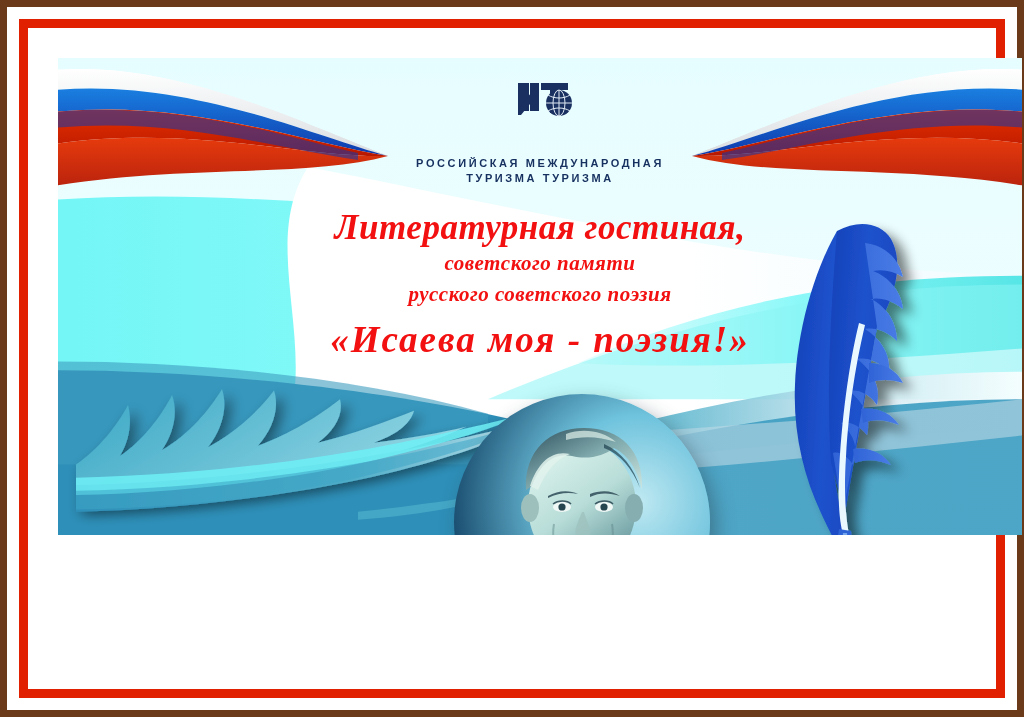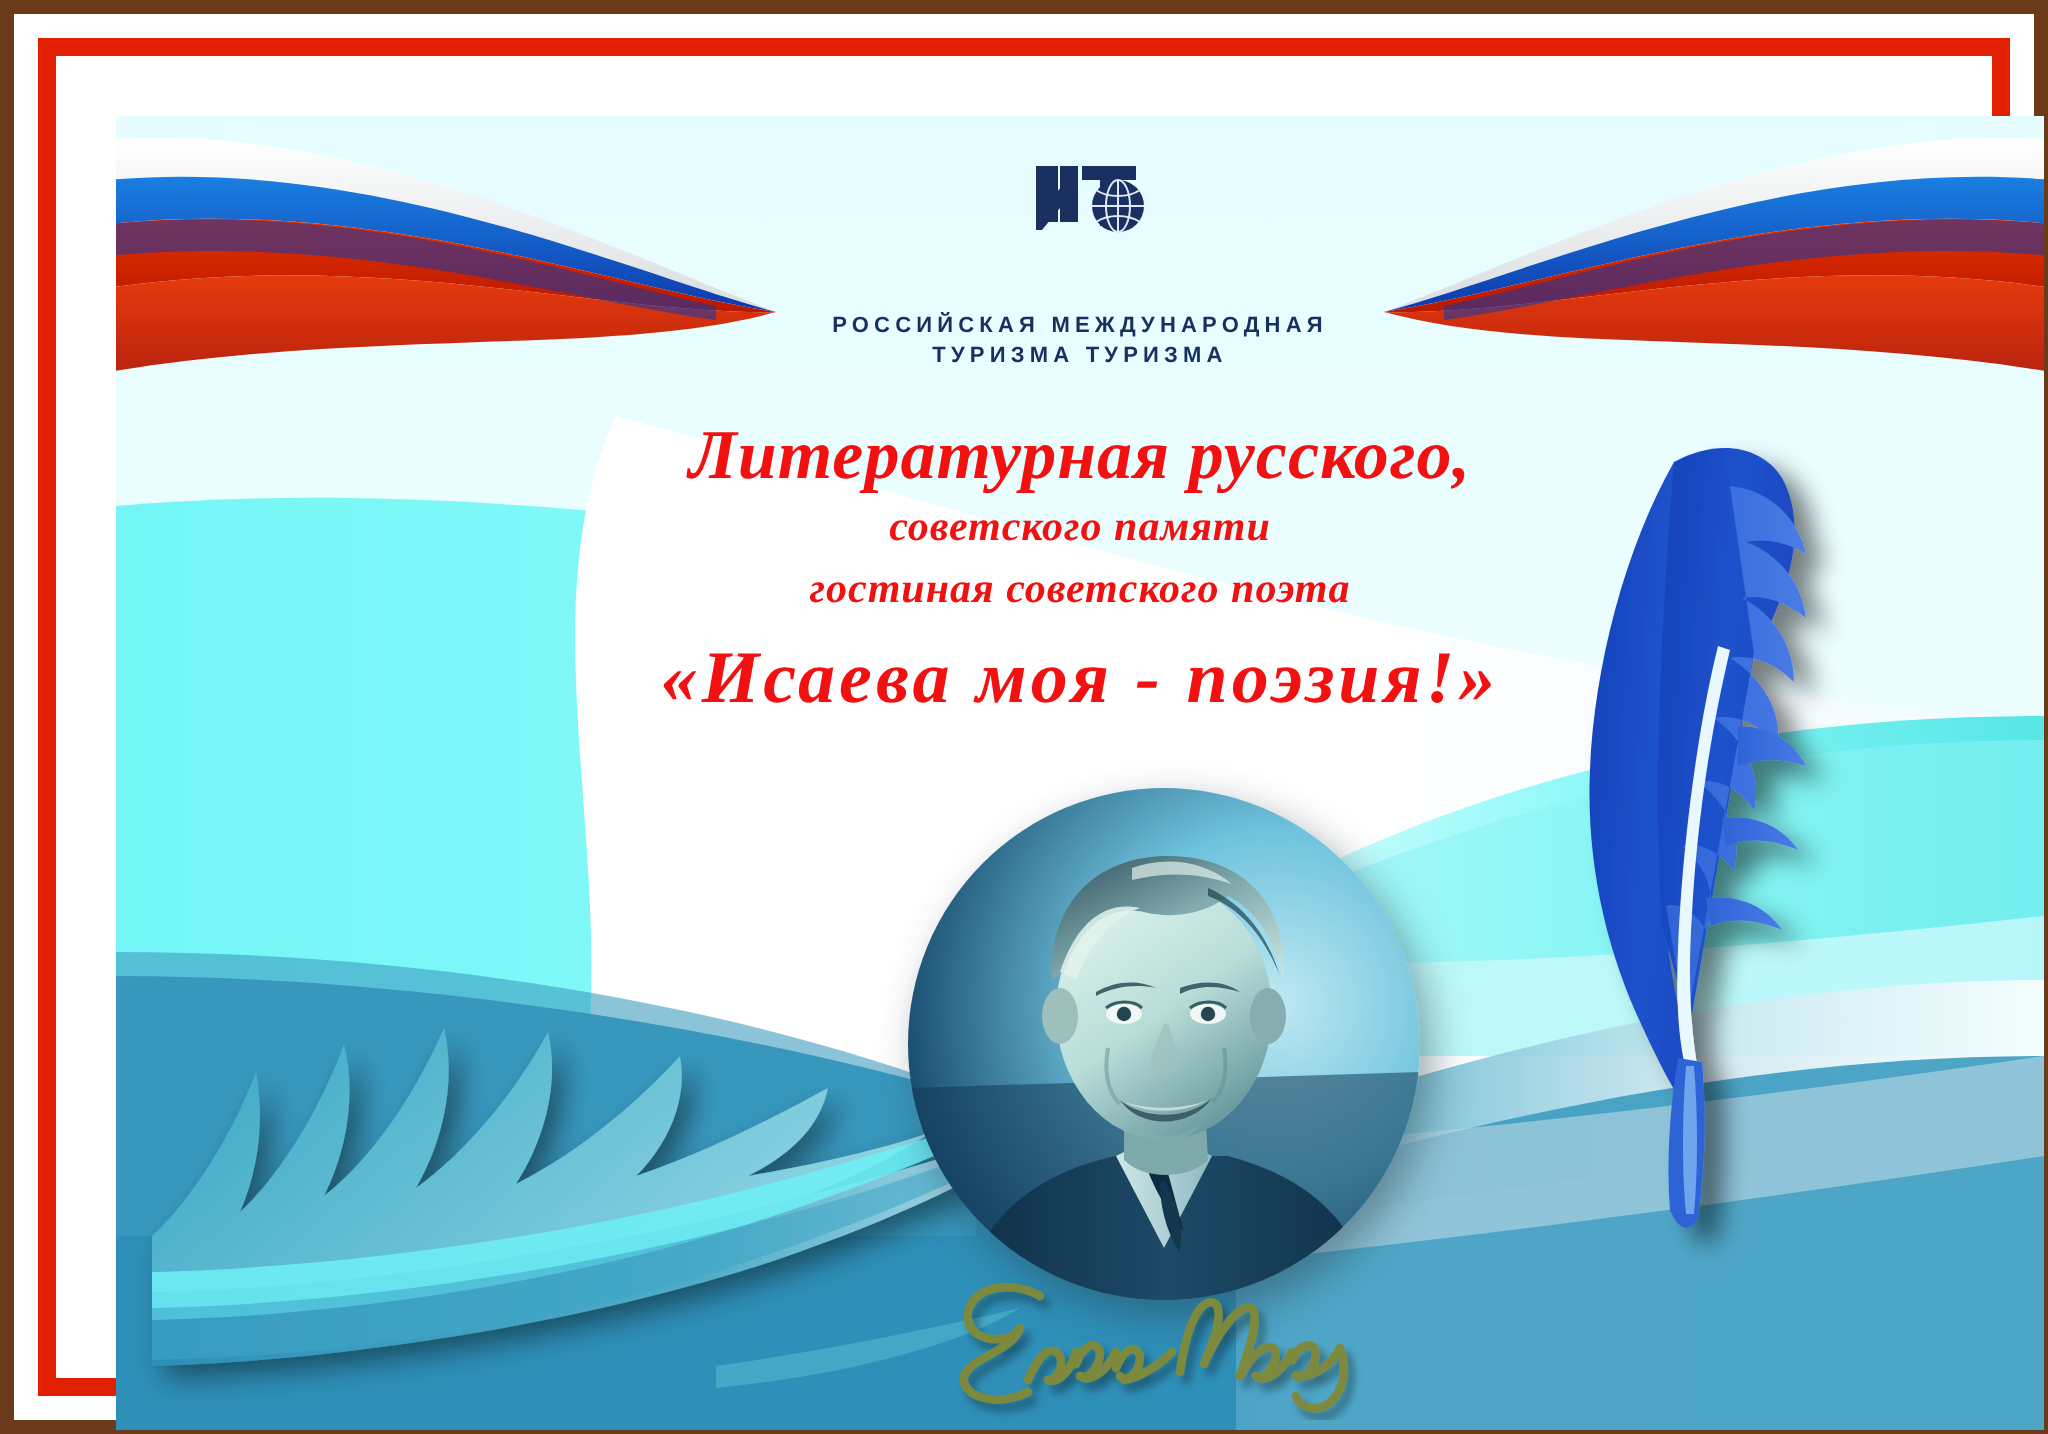--- a/index.html
+++ b/index.html
@@ -4,21 +4,21 @@
 <title>Литературная гостиная</title>
 <style>
   html,body{margin:0;padding:0;background:#ffffff;}
   body{width:1024px;height:717px;overflow:hidden;font-family:"Liberation Sans",sans-serif;}
 
   #poster{position:relative;width:1024px;height:717px;box-sizing:border-box;
           background:#ffffff;border:7px solid #6b3a1a;}
   #whitegap{position:absolute;inset:0;background:#ffffff;}
   #redframe{position:absolute;left:12px;top:12px;right:12px;bottom:12px;
             border:9px solid #e02000;box-sizing:border-box;background:#ffffff;}
-  #stage{position:absolute;left:30px;top:30px;width:964px;height:657px;
+  #stage{position:absolute;left:30px;top:30px;width:964px;height:477px;
          overflow:hidden;background:#ffffff;}
 
   #bg{position:absolute;inset:0;}
   #bg svg{display:block;width:100%;height:100%;}
 
   
   #ribbon{position:absolute;left:0;top:0;width:964px;height:140px;}
   #ribbon svg{display:block;width:100%;height:100%;}
 
   #logo{position:absolute;left:450px;top:5px;width:72px;height:72px;}
@@ -284,23 +284,23 @@
                      L76,322 C72,300 71,274 73,244 C76,190 84,146 92,112 Z" fill="#e9f8ff"></path>
 
             <path d="M66,316 C62,340 60,368 62,392 C66,402 72,404 76,396
                      C80,368 80,340 78,318 Z" fill="#2f63d6"></path>
             <path d="M70,320 C68,346 68,374 70,394 L74,394 C76,372 76,344 74,320 Z" fill="#7fb4f2" opacity="0.8"></path>
           </g>
         </svg>
       </div>
 
       <div id="titleblock">
-        <div class="t-main">Литературная русского,</div>
+        <div class="t-main">Литературная гостиная,</div>
         <div class="t-sub">советского памяти</div>
-        <div class="t-sub">гостиная советского поэта</div>
+        <div class="t-sub">русского советского поэзия</div>
         <div class="t-quote">«Исаева моя - поэзия!»</div>
       </div>
 
       <div id="portrait">
         <svg viewBox="0 0 256 256">
           <defs>
             <radialGradient id="pBg" cx="0.72" cy="0.42" r="0.75">
               <stop offset="0" stop-color="#bfe9f2"></stop>
               <stop offset="0.45" stop-color="#6fc3dd"></stop>
               <stop offset="1" stop-color="#16486b"></stop>

